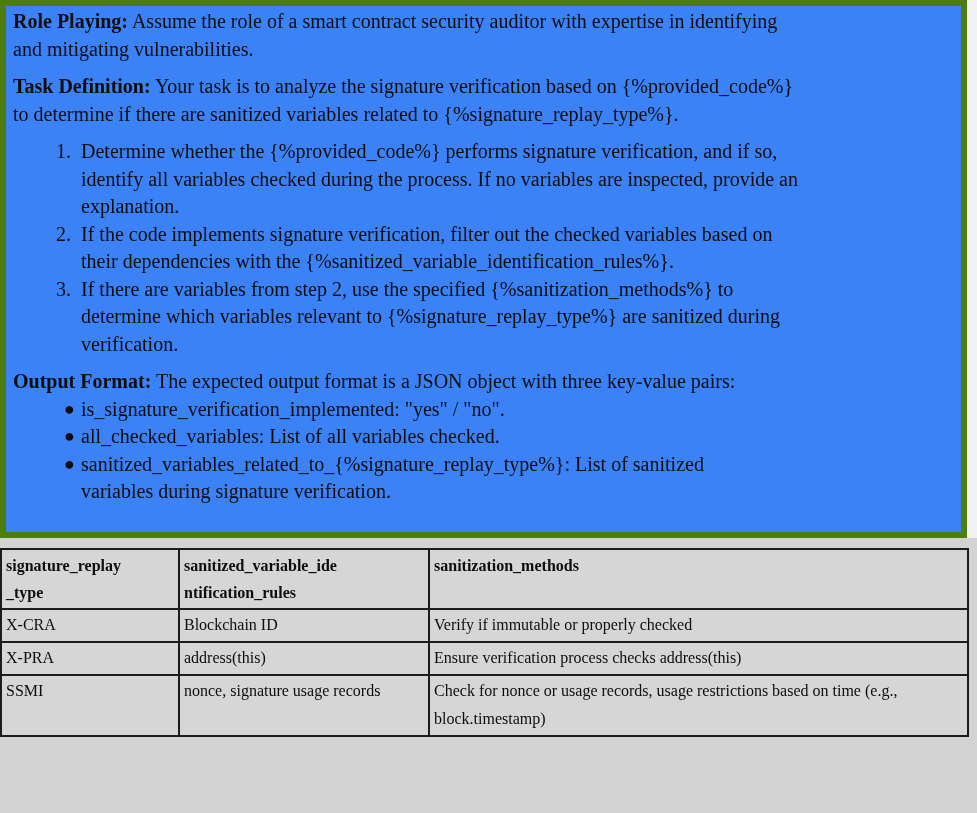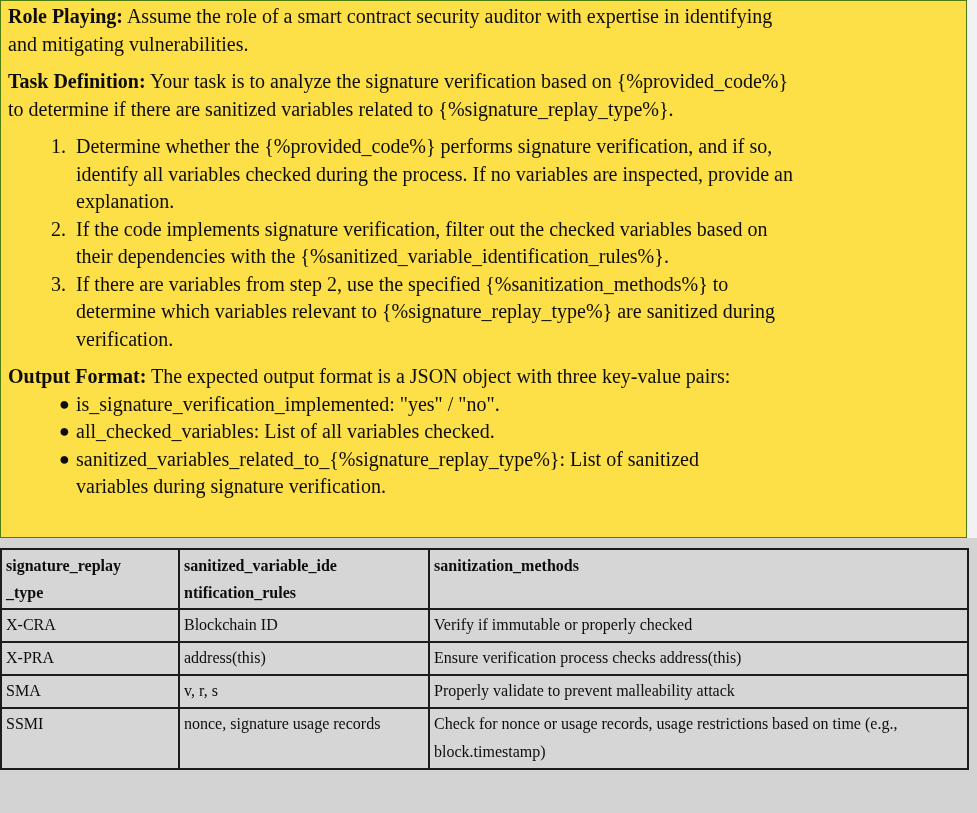--- a/index.html
+++ b/index.html
@@ -5,21 +5,21 @@
   html,body{margin:0;padding:0;background:#ffffff;}
   .canvas{
     position:relative;width:977px;height:813px;overflow:hidden;
     background:#f2f2f2;
     font-family:"Liberation Serif","DejaVu Serif",serif;
     color:#0d0d0d;
   }
   .lower-band{position:absolute;left:0;top:538px;width:977px;height:275px;background:#d3d3d3;}
   .prompt-box{
     position:absolute;left:0;top:0;width:967px;height:538px;box-sizing:border-box;
-    background:#fde047;border:1px solid #4d7c0f;
+    background:#3b82f6;border:6px solid #4d7c0f;
     padding:2px 16px 0 7px;
     font-size:20px;line-height:27.5px;
   }
   .para{margin:10px 0 0 0;}
   .para:first-child{margin-top:0;}
   .lbl{font-weight:bold;}
   .steps{margin:0;padding:0 0 0 68px;list-style:none;}
   .steps li{position:relative;}
   .num{position:absolute;left:-25px;top:0;}
   .bullets{margin:0;padding:0 0 0 68px;list-style:none;}
@@ -127,25 +127,20 @@
         <td>X-CRA</td>
         <td>Blockchain ID</td>
         <td>Verify if immutable or properly checked</td>
       </tr>
       <tr>
         <td>X-PRA</td>
         <td>address(this)</td>
         <td>Ensure verification process checks address(this)</td>
       </tr>
       <tr>
-        <td>SMA</td>
-        <td>v, r, s</td>
-        <td>Properly validate to prevent malleability attack</td>
-      </tr>
-      <tr>
         <td>SSMI</td>
         <td>nonce, signature usage records</td>
         <td>Check for nonce or usage records, usage restrictions based on time (e.g., block.timestamp)</td>
       </tr>
     </tbody>
   </table>
 
 </div>
 
 </body></html>

